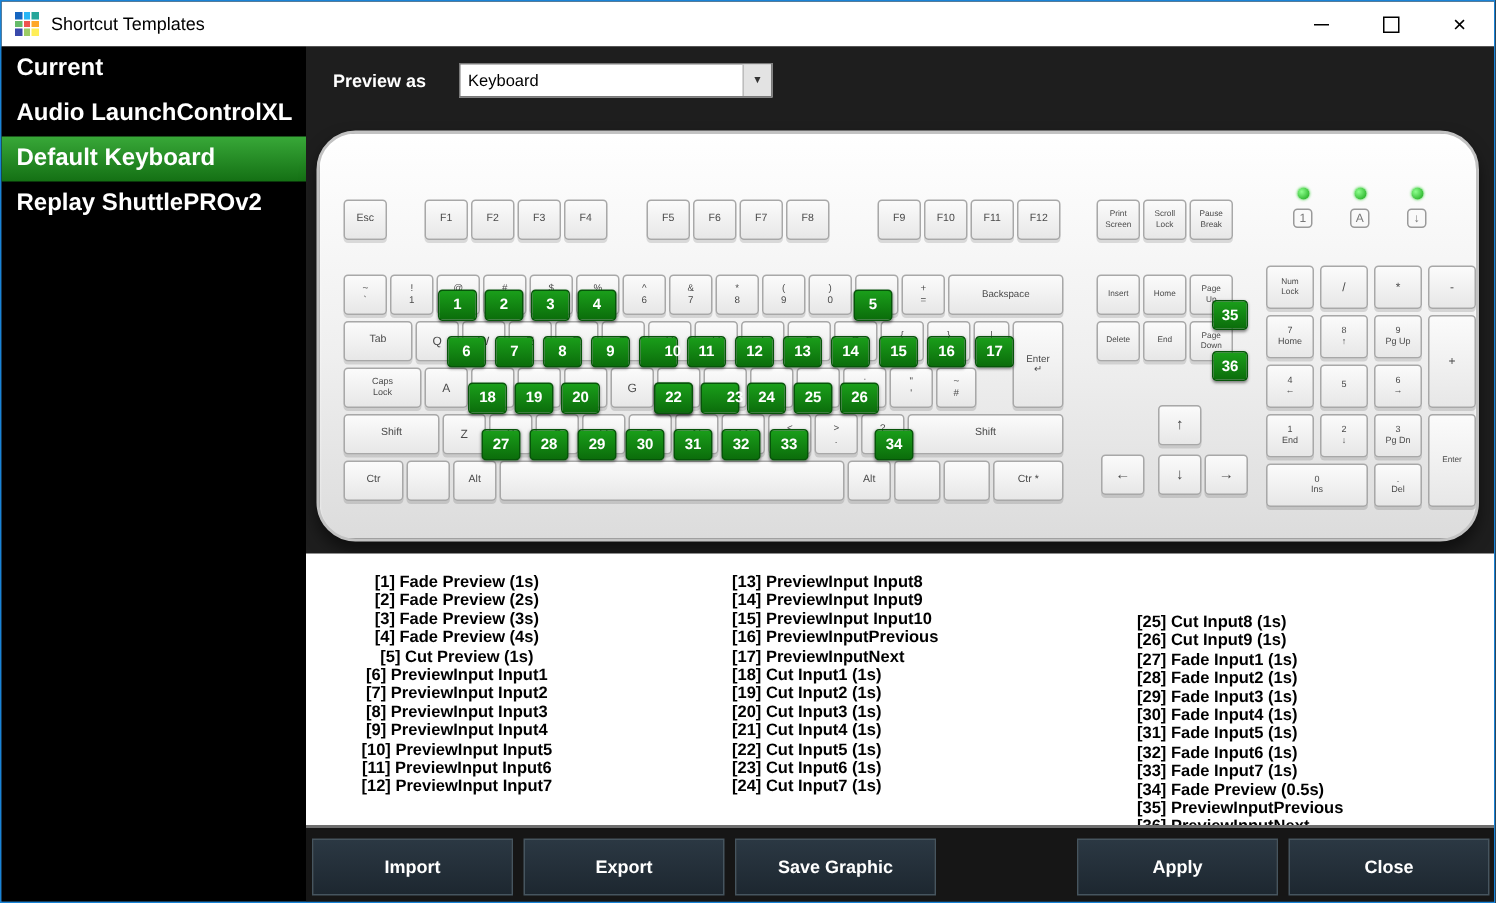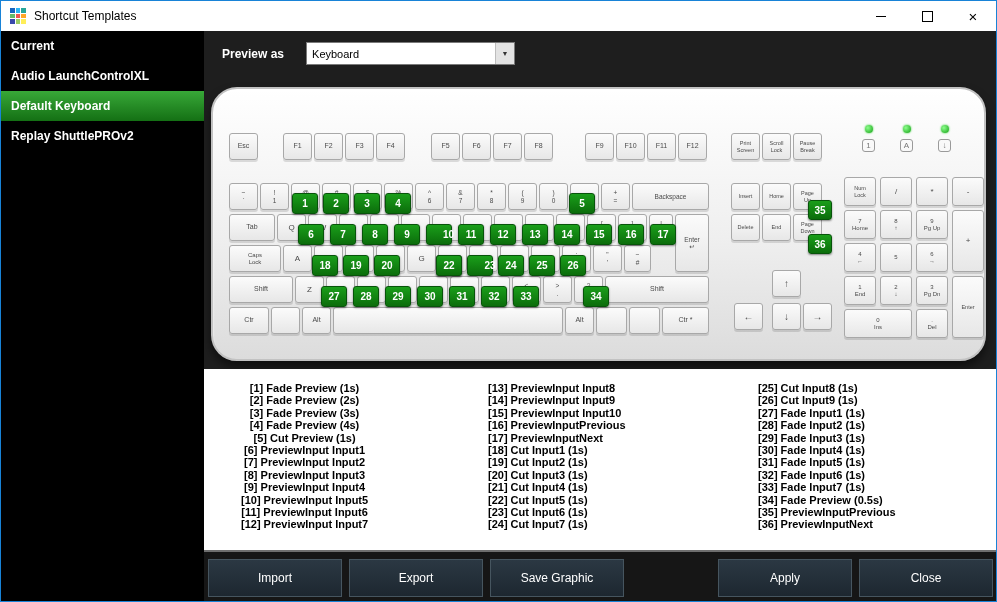--- a/index.html
+++ b/index.html
@@ -11,21 +11,21 @@
   .app-icon span{display:block;}
   .title{font-size:12px;color:#000;margin-left:8px;}
   .win-controls{margin-left:auto;display:flex;height:100%;}
   .win-btn{width:46px;height:100%;display:flex;align-items:center;justify-content:center;cursor:default;}
   .min-glyph{width:10px;height:1px;background:#000;}
   .max-glyph{width:9px;height:9px;border:1px solid #000;}
   .close-glyph{font-size:15px;line-height:1;color:#000;}
 
   
   .sidebar{position:absolute;top:30px;left:0;width:203px;bottom:0;background:#000;}
-  .side-item{height:30px;line-height:30px;padding-left:10px;color:#fff;font-size:12px;font-weight:bold;white-space:nowrap;}
+  .side-item{height:30px;line-height:30px;padding-left:10px;color:#fff;font-size:16px;font-weight:bold;white-space:nowrap;}
   .side-item.selected{background:linear-gradient(180deg,#38a838,#147014);}
 
   
   .toolbar{position:absolute;left:203px;top:30px;width:794px;height:45px;background:#1e1e1e;display:flex;align-items:center;}
   .toolbar-label{color:#fff;font-weight:bold;font-size:12px;margin-left:18px;}
   .combo{margin-left:22px;width:207px;height:21px;background:#fff;border:1px solid #7a7a7a;display:flex;align-items:stretch;box-sizing:content-box;}
   .combo-value{font-size:11px;color:#000;padding-left:5px;flex:1;display:flex;align-items:center;}
   .combo-arrow{width:18px;background:#e3e3e3;border-left:1px solid #bdbdbd;display:flex;align-items:center;justify-content:center;font-size:7px;color:#333;}
 
   
@@ -43,21 +43,21 @@
   .led-icon{position:absolute;width:13px;height:13px;border:1px solid #9a9a9a;border-radius:3px;color:#777;font-size:8px;
        display:flex;align-items:center;justify-content:center;box-sizing:border-box;}
 
   
   .legend{position:absolute;left:203px;top:368px;width:794px;height:181px;background:#fff;}
   .legend-col{position:absolute;top:13px;font-size:11px;font-weight:bold;color:#000;line-height:12.4px;white-space:nowrap;}
 
   
   .footer{position:absolute;left:203px;top:549px;width:794px;height:53px;background:#161616;border-top:2px solid #6e6e6e;box-sizing:border-box;}
   .fbtn{position:absolute;top:7px;width:134px;height:38px;background:linear-gradient(180deg,#2b3843,#1d2730);
-       border:1px solid #46555f;color:#fff;font-size:12px;font-weight:normal;
+       border:1px solid #46555f;color:#fff;font-size:12px;font-weight:bold;
        display:flex;align-items:center;justify-content:center;box-sizing:border-box;cursor:default;}
 </style>
 </head>
 <body>
 
 <div class="window">
 
   <div class="titlebar">
     <div class="app-icon">
         <span style="background: rgb(21, 101, 192);"></span>
@@ -311,21 +311,21 @@
         <div>[16] PreviewInputPrevious</div>
         <div>[17] PreviewInputNext</div>
         <div>[18] Cut Input1 (1s)</div>
         <div>[19] Cut Input2 (1s)</div>
         <div>[20] Cut Input3 (1s)</div>
         <div>[21] Cut Input4 (1s)</div>
         <div>[22] Cut Input5 (1s)</div>
         <div>[23] Cut Input6 (1s)</div>
         <div>[24] Cut Input7 (1s)</div>
       </div>
-      <div class="legend-col" style="left: 554px;">
+      <div class="legend-col" style="left: 554px; margin-top: 27px;">
         <div>[25] Cut Input8 (1s)</div>
         <div>[26] Cut Input9 (1s)</div>
         <div>[27] Fade Input1 (1s)</div>
         <div>[28] Fade Input2 (1s)</div>
         <div>[29] Fade Input3 (1s)</div>
         <div>[30] Fade Input4 (1s)</div>
         <div>[31] Fade Input5 (1s)</div>
         <div>[32] Fade Input6 (1s)</div>
         <div>[33] Fade Input7 (1s)</div>
         <div>[34] Fade Preview (0.5s)</div>

